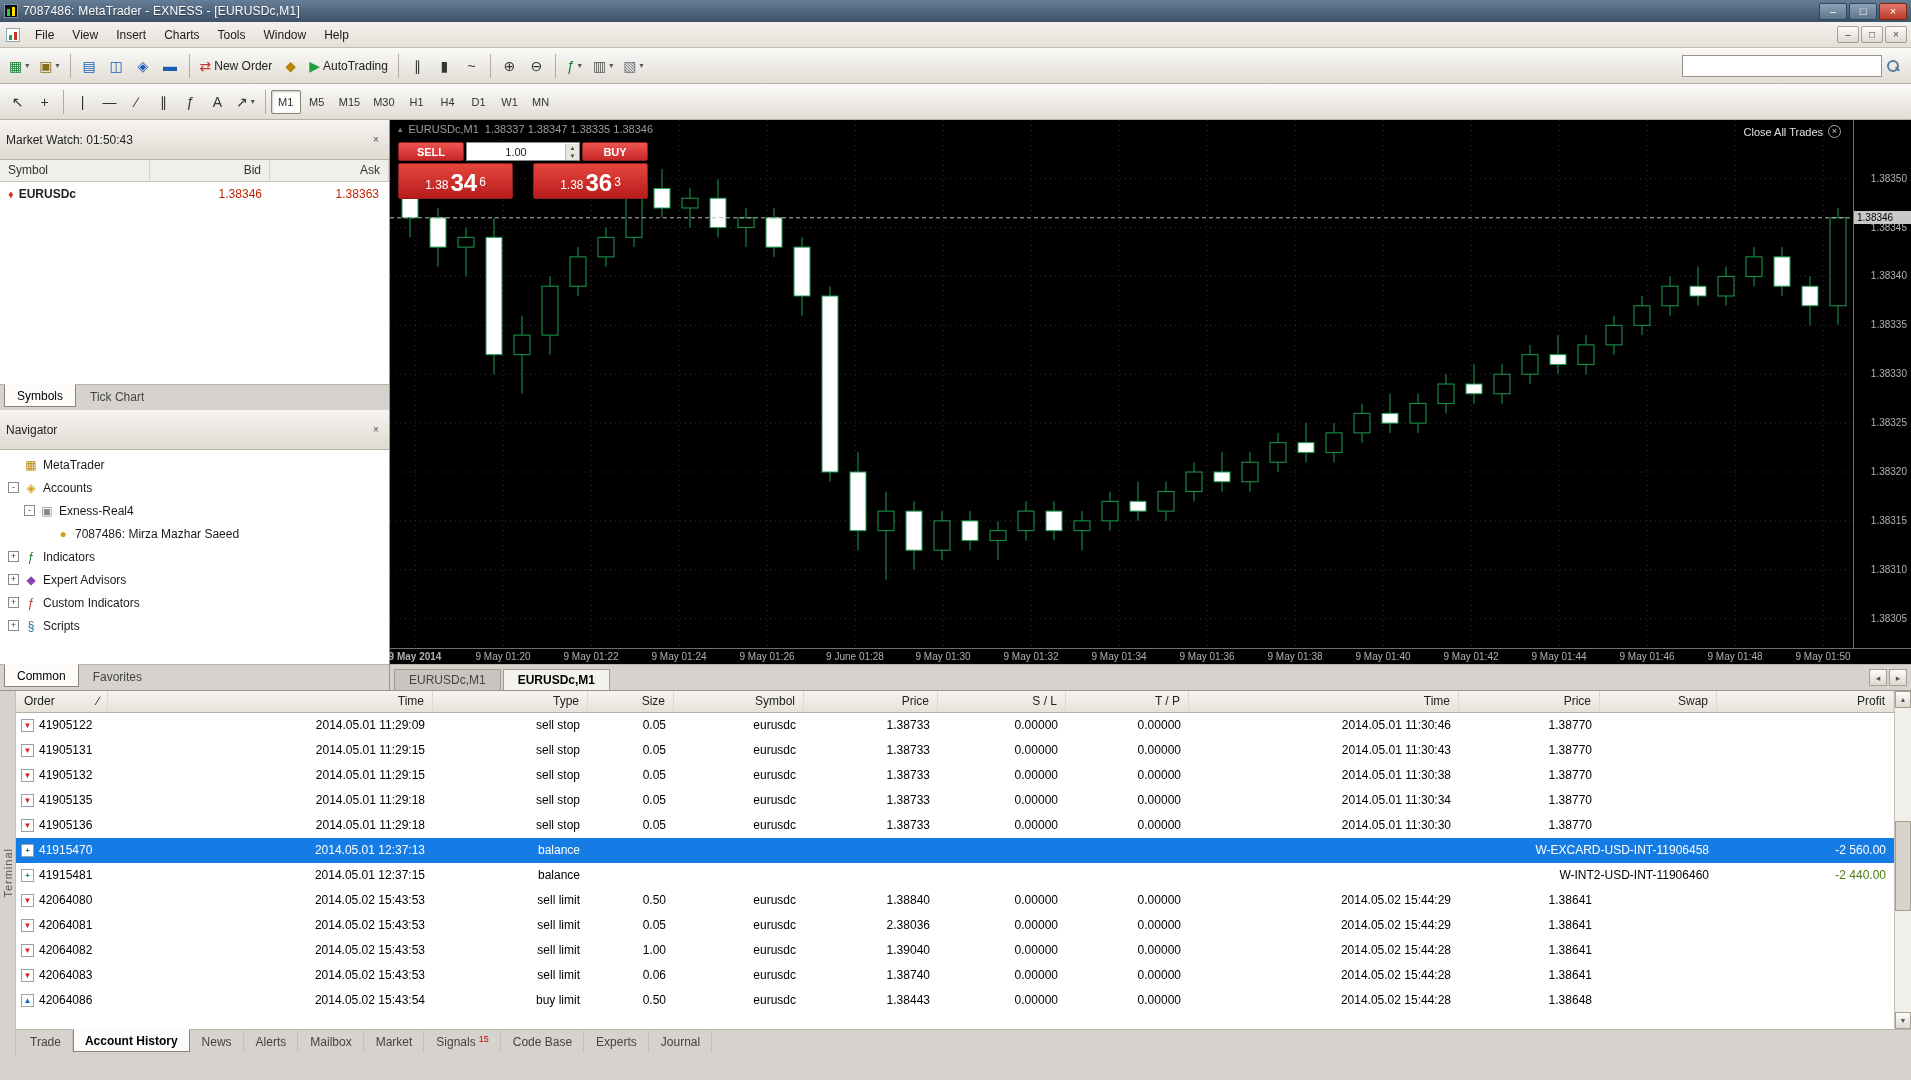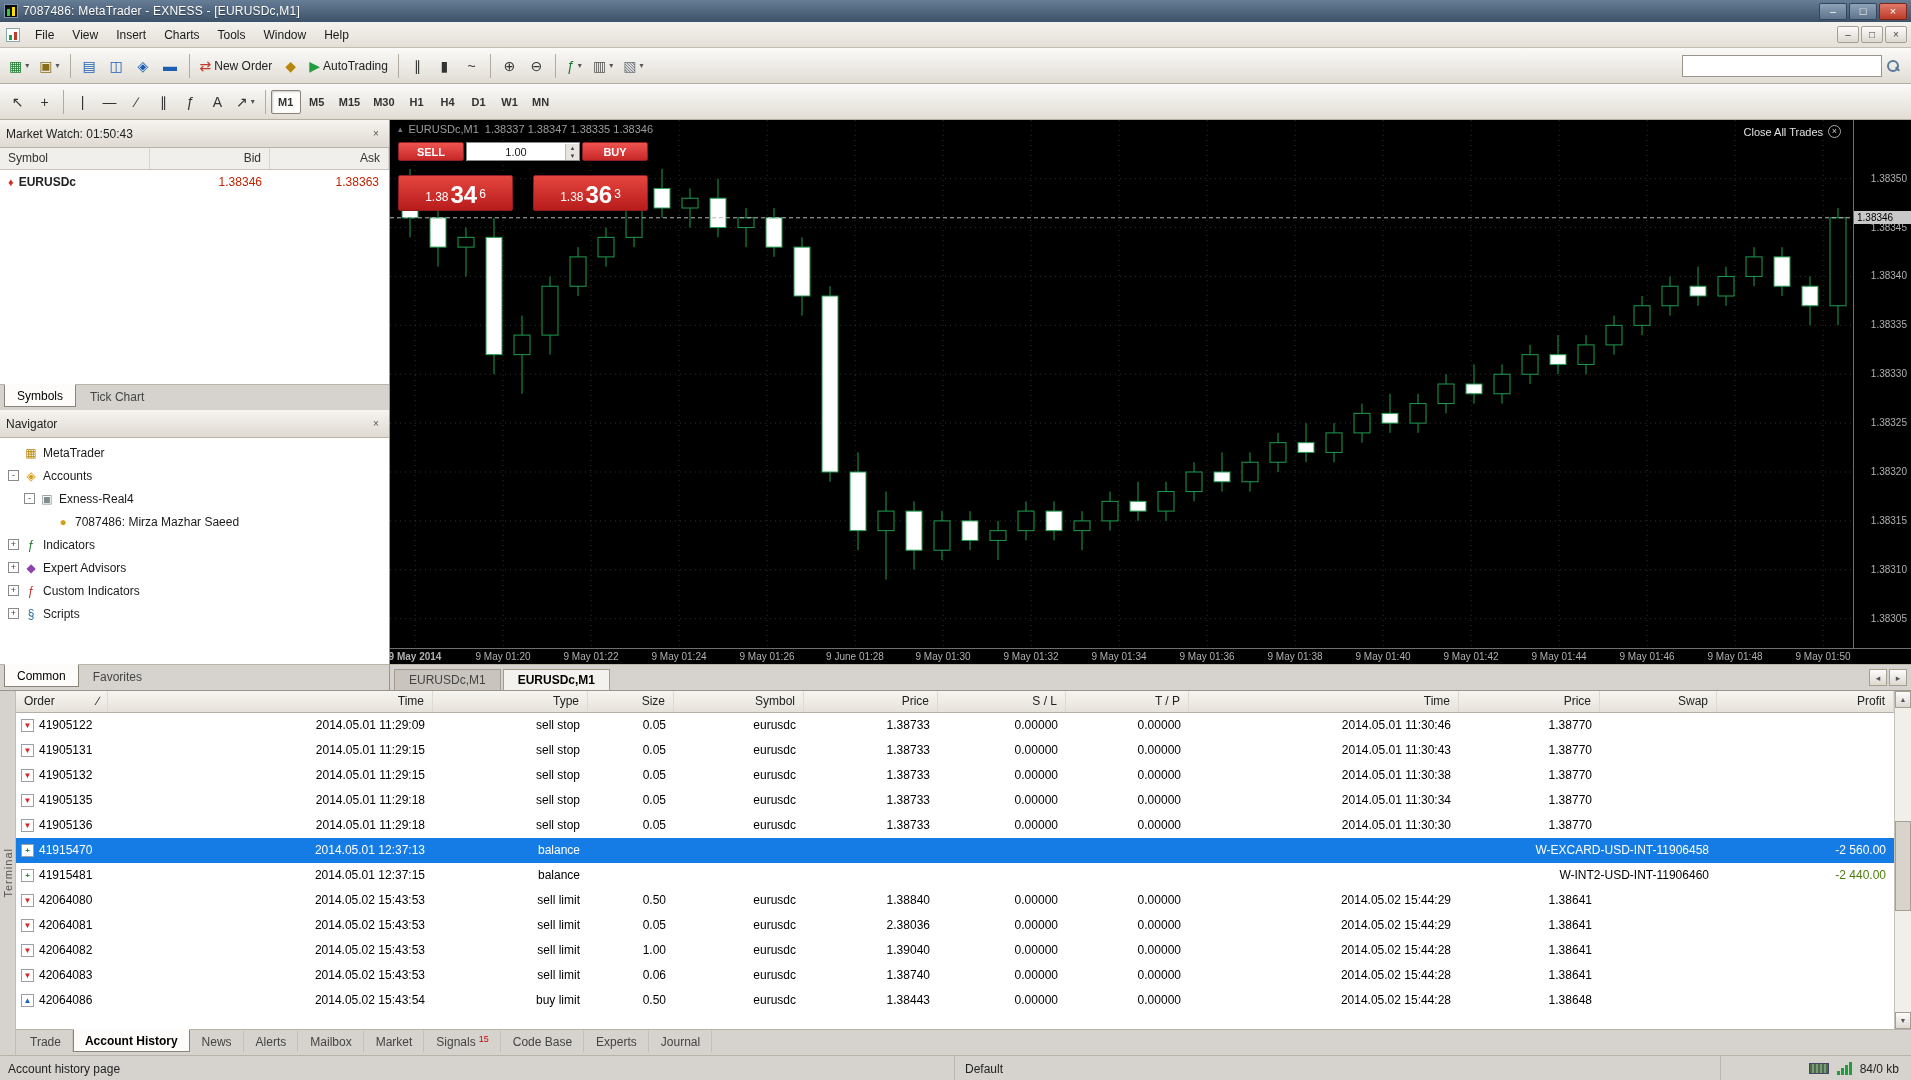--- a/index.html
+++ b/index.html
@@ -28,33 +28,33 @@
 
   
   .toolbar { display:flex; align-items:center; background:linear-gradient(#fbfaf8,#e1ddd5); border-bottom:1px solid #b5afa3; padding:0 4px; }
   #toolbar1 { flex:0 0 36px; height:36px; }
   #toolbar2 { flex:0 0 36px; height:36px; }
   .tb-btn { height:27px; min-width:27px; display:flex; align-items:center; justify-content:center; gap:3px; background:transparent; border:1px solid transparent; border-radius:2px; font-family:inherit; font-size:12px; padding:0 4px; cursor:default; }
   .tb-glyph { font-size:14px; line-height:1; }
   .tb-label { font-size:12px; color:#222; }
   .tb-dd { font-size:8px; color:#555; }
   .tb-sep { width:1px; height:24px; background:#b2ac a0; background:#b2aca0; margin:0 5px; }
-  .tf-btn { height:24px; min-width:30px; border:1px solid transparent; background:transparent; border-radius:2px; font-family:inherit; font-size:11px; font-weight:bold; color:#333; padding:0 5px; }
+  .tf-btn { height:24px; min-width:30px; border:1px solid transparent; background:transparent; border-radius:2px; font-family:inherit; font-size:11px; font-weight:normal; color:#333; padding:0 5px; }
   .tf-btn.active { background:#fdfdfb; border:1px solid #8a8478; box-shadow:inset 1px 1px 2px rgba(0,0,0,.2); }
   .tb-search { margin-left:auto; display:flex; align-items:center; gap:4px; padding-right:8px; }
   .search-input { width:200px; height:22px; border:1px solid #9a948a; background:#fff; padding:0 6px; font-family:inherit; font-size:12px; }
   .mag-icon { width:13px; height:13px; position:relative; }
   .mag-icon::before { content:""; position:absolute; left:1px; top:1px; width:8px; height:8px; border:2px solid #5a7location; border:2px solid #5a7a9a; border-radius:50%; }
   .mag-icon::after { content:""; position:absolute; left:9px; top:9px; width:5px; height:2px; background:#5a7a9a; transform:rotate(45deg); }
 
   
   #main { flex:0 0 570px; height:570px; display:flex; }
   #left-panel { flex:0 0 390px; width:390px; border-right:1px solid #9a948a; display:flex; flex-direction:column; background:#d6d3ce; }
 
-  .panel-header { height:28px; background:linear-gradient(#f6f4f0,#dfdad2); border-bottom:1px solid #b9b3a7; display:flex; align-items:center; padding:12px 6px; font-size:12px; color:#222; }
+  .panel-header { height:40px; background:linear-gradient(#f6f4f0,#dfdad2); border-bottom:1px solid #b9b3a7; display:flex; align-items:center; padding:12px 6px; font-size:12px; color:#222; }
   .panel-header .x { margin-left:auto; width:14px; height:14px; display:flex; align-items:center; justify-content:center; font-size:10px; color:#555; border:1px solid transparent; }
 
   #market-watch { flex:0 0 290px; display:flex; flex-direction:column; }
   .mw-cols { height:22px; display:flex; background:#f1efeb; border-bottom:1px solid #c9c4bb; font-size:12px; color:#333; }
   .mw-cols span { padding:3px 8px; border-right:1px solid #d8d4cc; }
   .mw-c-symbol { width:150px; }
   .mw-c-bid { width:120px; text-align:right; }
   .mw-c-ask { flex:1; text-align:right; }
   .mw-body { flex:1; background:#fff; overflow:hidden; }
   .mw-row { height:24px; display:flex; align-items:center; font-size:12px; }
@@ -88,21 +88,21 @@
   .close-all .cx { width:13px; height:13px; border:1px solid #aaa; border-radius:50%; color:#ccc; font-size:9px; line-height:11px; text-align:center; }
 
   
   #one-click { position:absolute; left:8px; top:22px; width:250px; }
   .oc-row1 { display:flex; gap:2px; height:19px; }
   .oc-btn { flex:0 0 66px; background:linear-gradient(#ef5350,#c62828); color:#fff; font-size:11px; font-weight:bold; display:flex; align-items:center; justify-content:center; border:1px solid #8e1f1f; border-radius:2px; }
   .oc-vol { flex:1; background:#fff; border:1px solid #888; display:flex; align-items:center; }
   .oc-vol .v { flex:1; text-align:center; font-size:11px; }
   .oc-spin { width:14px; display:flex; flex-direction:column; border-left:1px solid #bbb; }
   .oc-spin span { flex:1; font-size:6px; line-height:8px; text-align:center; color:#444; background:#e8e5df; }
-  .oc-row2 { display:flex; gap:20px; margin-top:14px; height:36px; }
+  .oc-row2 { display:flex; gap:20px; margin-top:2px; height:36px; }
   .oc-price { flex:1; background:linear-gradient(#e5453d,#b71c1c); border:1px solid #8e1f1f; border-radius:2px; color:#fff; display:flex; align-items:flex-end; justify-content:center; padding-bottom:3px; gap:2px; }
   .oc-price .pfx { font-size:12px; line-height:20px; }
   .oc-price .big { font-size:24px; font-weight:bold; line-height:24px; }
   .oc-price .sup { font-size:12px; line-height:26px; vertical-align:top; }
 
   
   #chart-tabs { flex:0 0 26px; background:#d6d3ce; border-top:1px solid #b9b3a7; display:flex; align-items:flex-end; padding:2px 4px 0; position:relative; }
   #chart-tabs .ptab { border:1px solid #a29c90; border-bottom:none; background:#c9c5be; margin-right:2px; padding:3px 14px; }
   #chart-tabs .ptab.active { background:#f4f2ee; font-weight:bold; }
   .tab-arrows { position:absolute; right:4px; top:4px; display:flex; gap:2px; }
@@ -955,28 +955,14 @@
             </div>
           </div>
       </div>
       <div class="t-scroll">
         <span class="sb-btn sb-up">▲</span>
         <span class="sb-thumb"></span>
         <span class="sb-btn sb-down">▼</span>
       </div>
     </div>
 
-    <div class="statusbar">
-      <div class="sb-left">Account history page</div>
-      <div class="sb-center">Default</div>
-      <div class="sb-right">
-        <span class="kb-icon"></span>
-        <span class="conn-bars">
-          <span style="height:4px"></span>
-            <span style="height:7px"></span>
-            <span style="height:10px"></span>
-            <span style="height:13px"></span>
-        </span>
-        <span>84/0 kb</span>
-      </div>
-    </div>
   </div>
 </div>
 
 </body></html>

